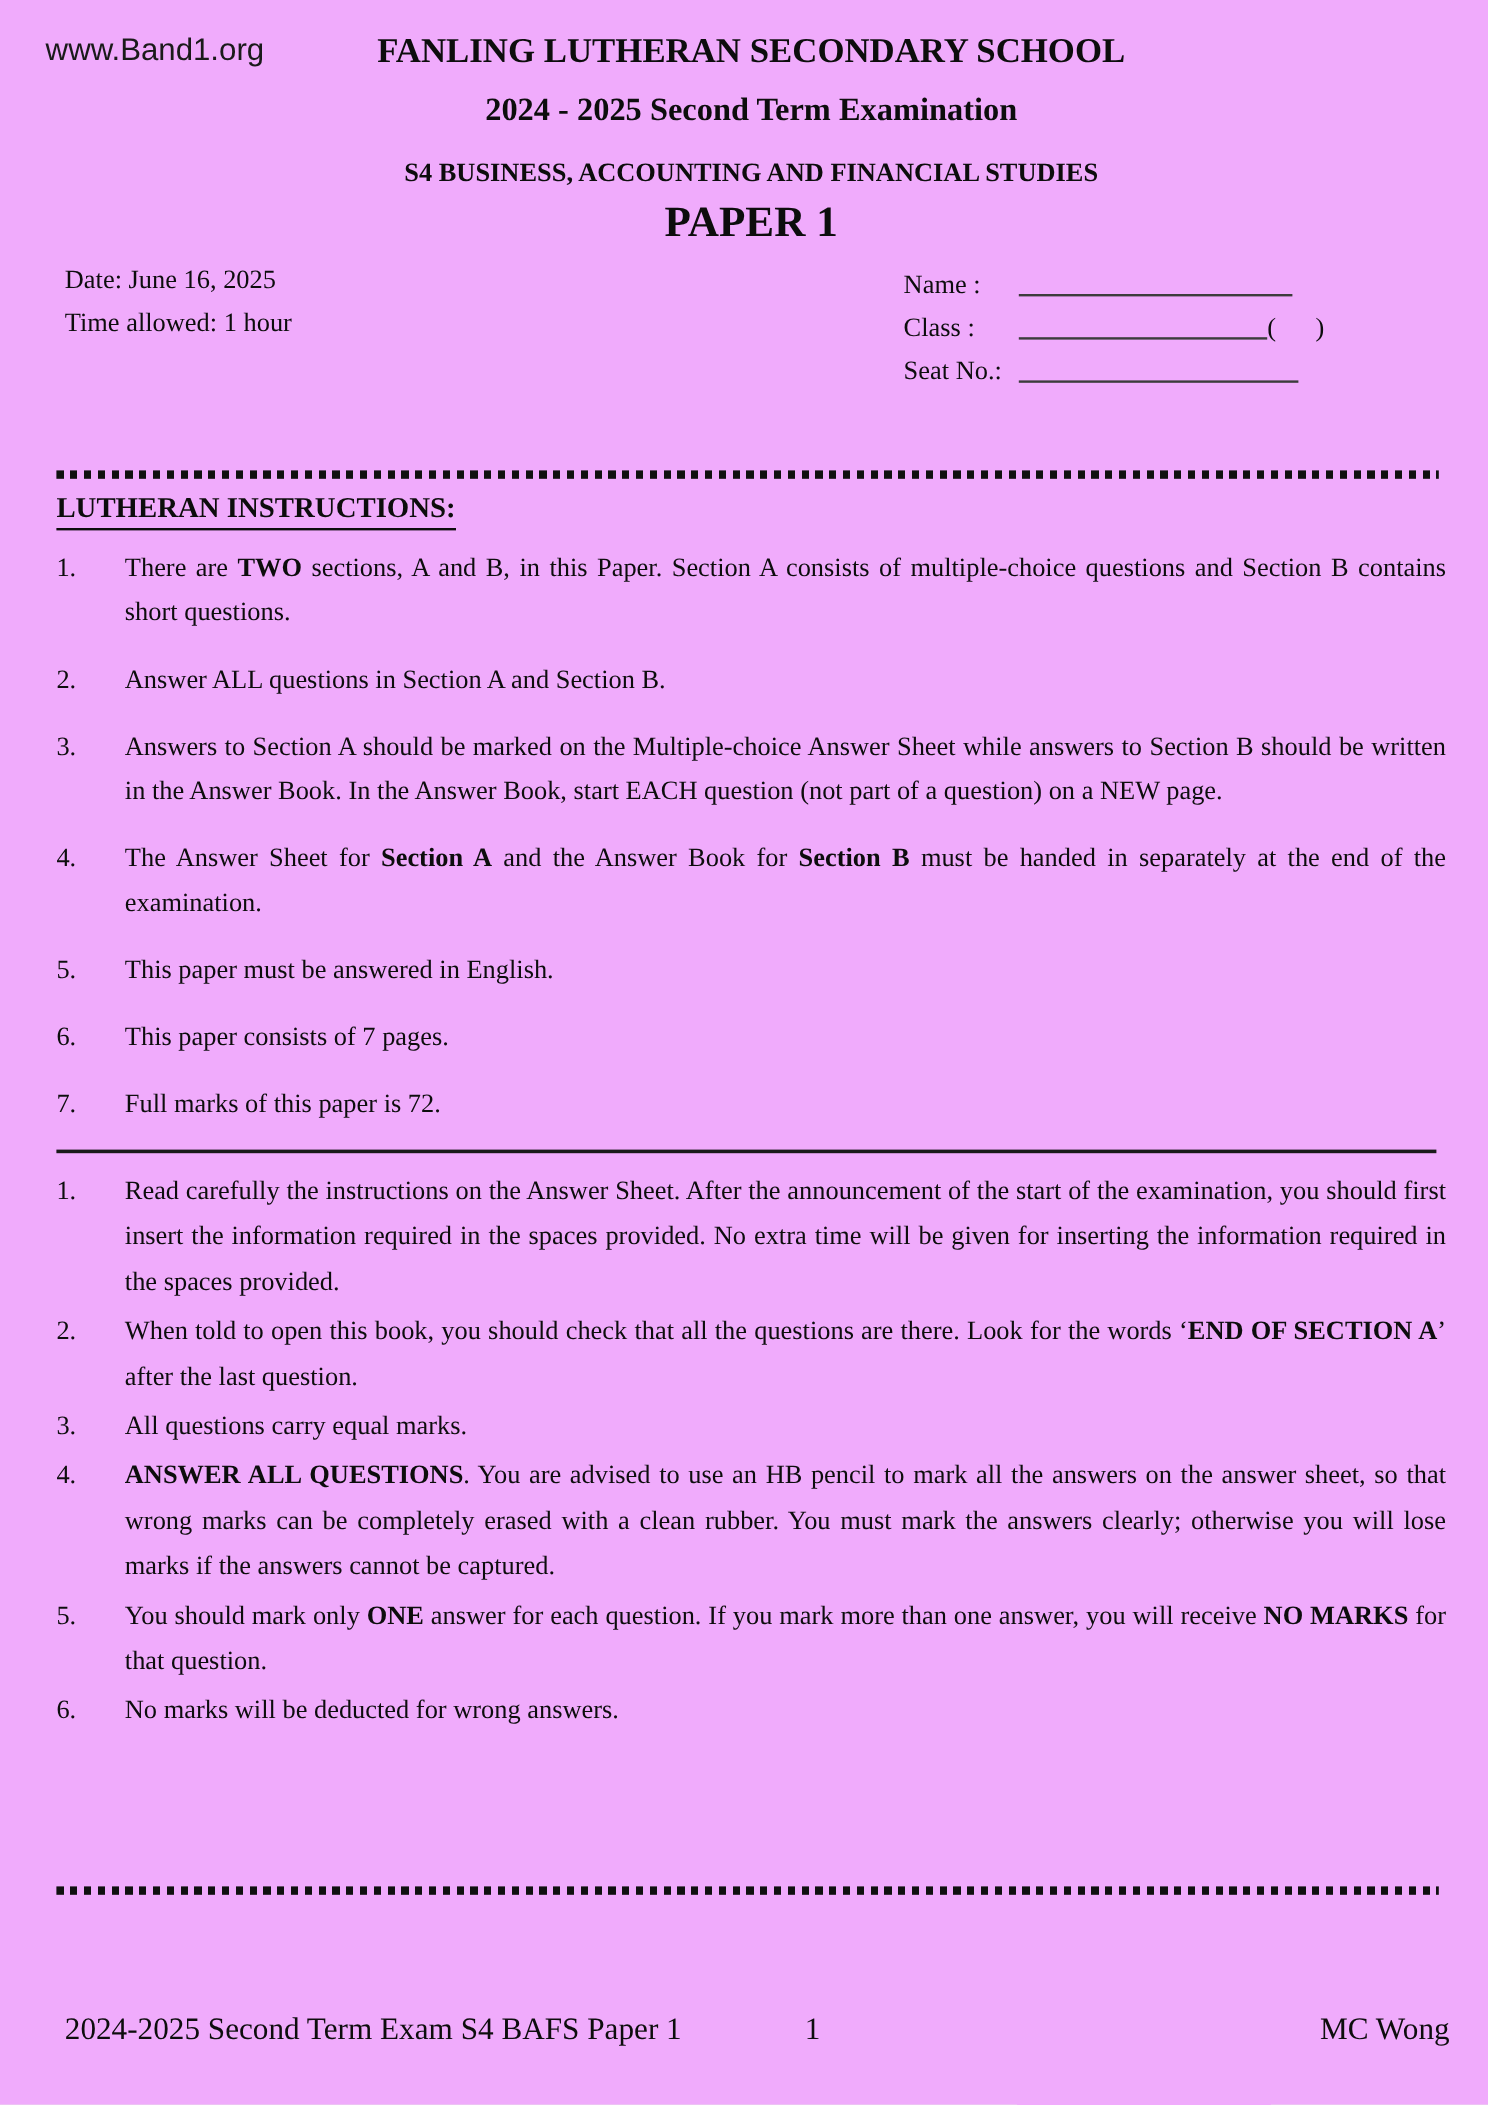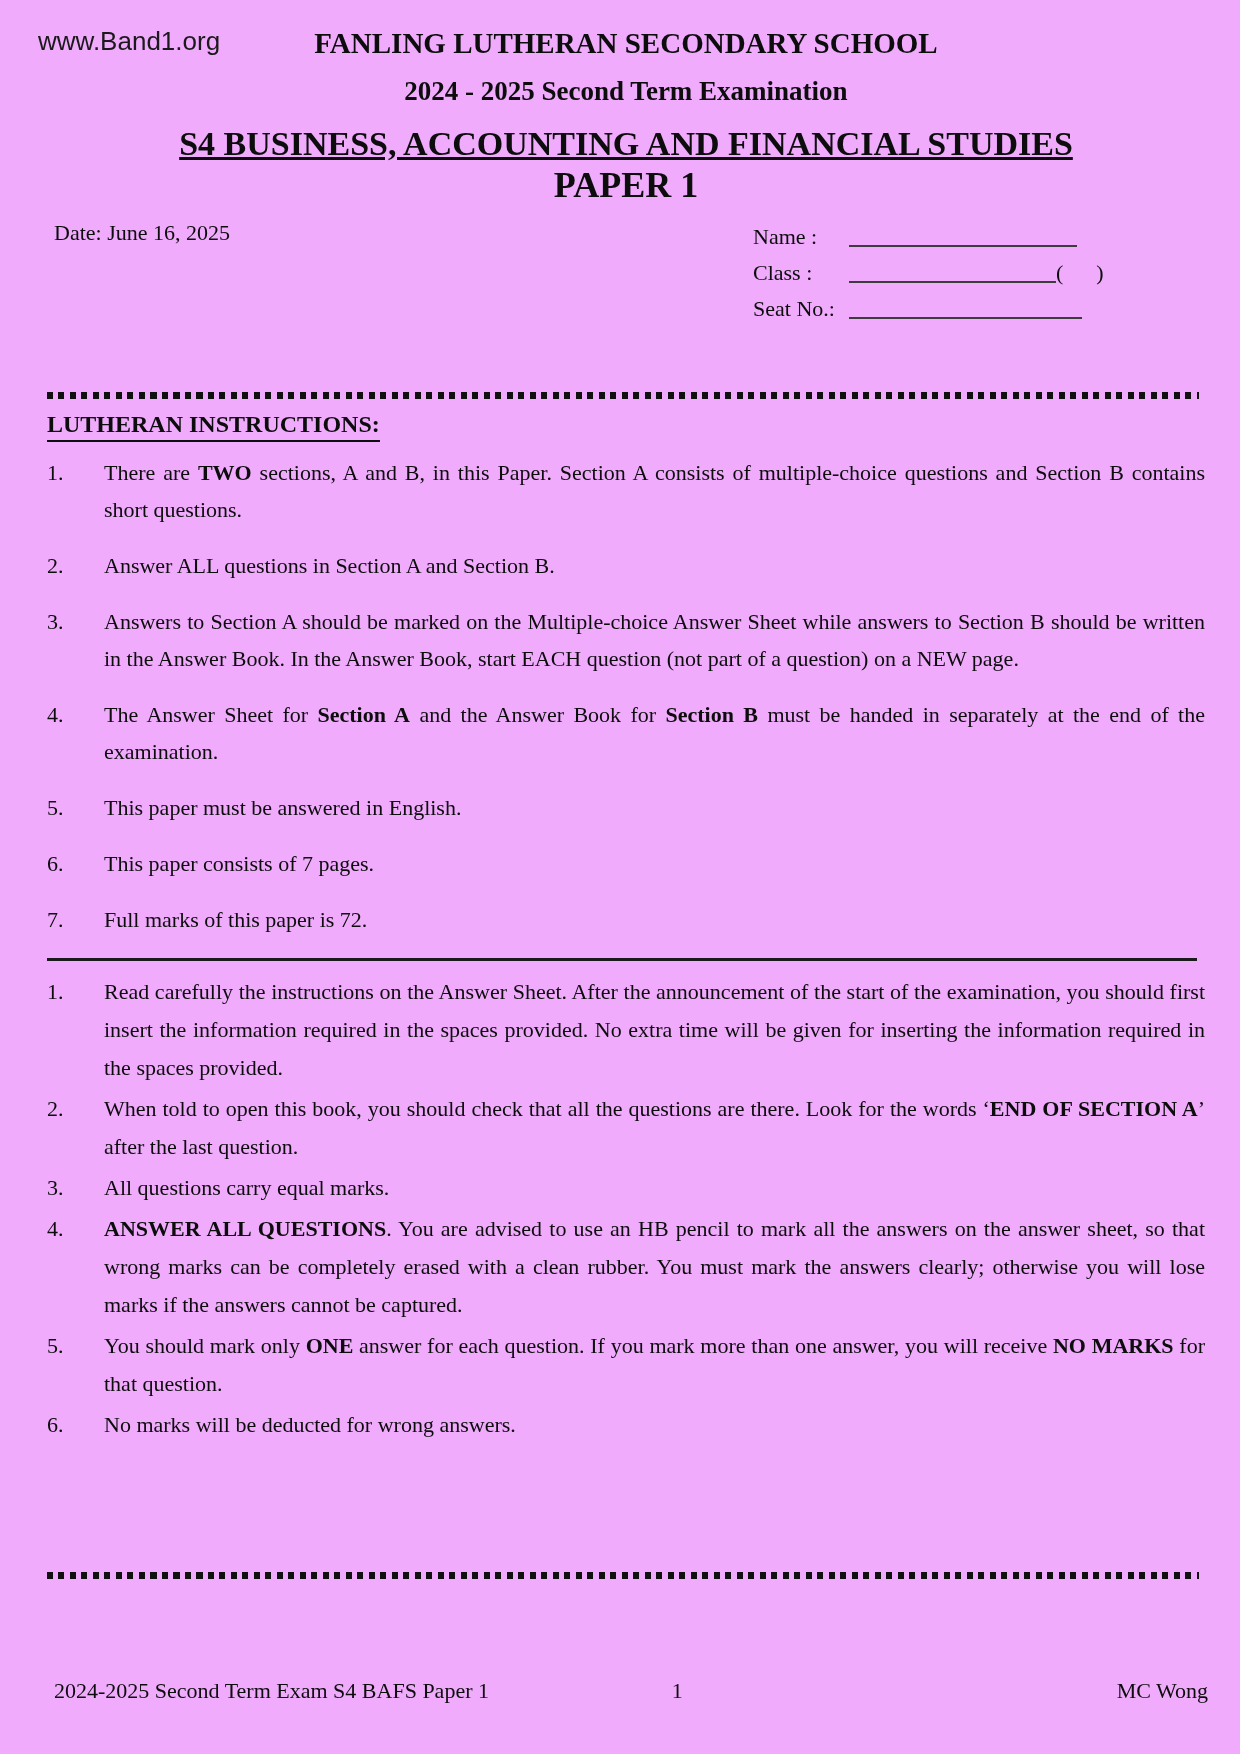--- a/index.html
+++ b/index.html
@@ -18,21 +18,21 @@
   .watermark {
     position: absolute;
     top: 26px; left: 38px;
     font-family: "Liberation Sans", "DejaVu Sans", sans-serif;
     font-size: 26px;
     color: #1a1a1a;
   }
   .hdr { text-align: center; font-weight: bold; }
   .hdr-school  { padding-top: 25px; font-size: 29px; line-height: 36px; }
   .hdr-term    { margin-top: 13px;  font-size: 27px; line-height: 34px; }
-  .hdr-subject { margin-top: 17px;  font-size: 34px; line-height: 38px; text-decoration: underline; }
+  .hdr-subject { margin-top: 17px;  font-size: 22px; line-height: 38px; }
   .hdr-paper   { margin-top: 3px;   font-size: 36px; line-height: 38px; }
 
   .info { display: flex; margin-top: 14px; font-size: 22px; }
   .info-left { flex: 1 1 auto; padding-left: 7px; }
   .info-right { width: 452px; flex: 0 0 auto; }
   .info-row { height: 36px; line-height: 30px; white-space: nowrap; }
   .fld-label { display: inline-block; min-width: 96px; }
   .blank-line {
     display: inline-block;
     border-bottom: 2px solid #3c3c3c;
@@ -81,21 +81,21 @@
     font-size: 23px;
     font-weight: bold;
     line-height: 30px;
   }
 
   .footer {
     position: absolute;
     top: 1678px;
     left: 54px;
     right: 32px;
-    font-size: 22px;
+    font-size: 26px;
     line-height: 26px;
   }
   .footer-left { float: left; }
   .footer-right { float: right; }
   .footer-center { position: absolute; left: 54%; transform: translateX(-50%); }
 </style>
 </head>
 <body>
 
 <div class="page">
@@ -105,20 +105,23 @@
   <div class="hdr hdr-school">FANLING LUTHERAN SECONDARY SCHOOL</div>
   <div class="hdr hdr-term">2024 - 2025 Second Term Examination</div>
   <div class="hdr hdr-subject">S4 BUSINESS, ACCOUNTING AND FINANCIAL STUDIES</div>
   <div class="hdr hdr-paper">PAPER 1</div>
 
   <div class="info">
     <div class="info-left">
       <div class="info-row">
         <span>Date: June 16, 2025</span>
       </div>
+      <div class="info-row">
+        <span>Time allowed: 1 hour</span>
+      </div>
     </div>
     <div class="info-right">
       <div class="info-row">
         <span class="fld-label">Name :</span><span class="blank-line w-name"></span>
       </div>
       <div class="info-row">
         <span class="fld-label">Class :</span><span class="blank-line w-class"></span><span class="class-suffix">(      )</span>
       </div>
       <div class="info-row">
         <span class="fld-label">Seat No.:</span><span class="blank-line w-seat"></span>

